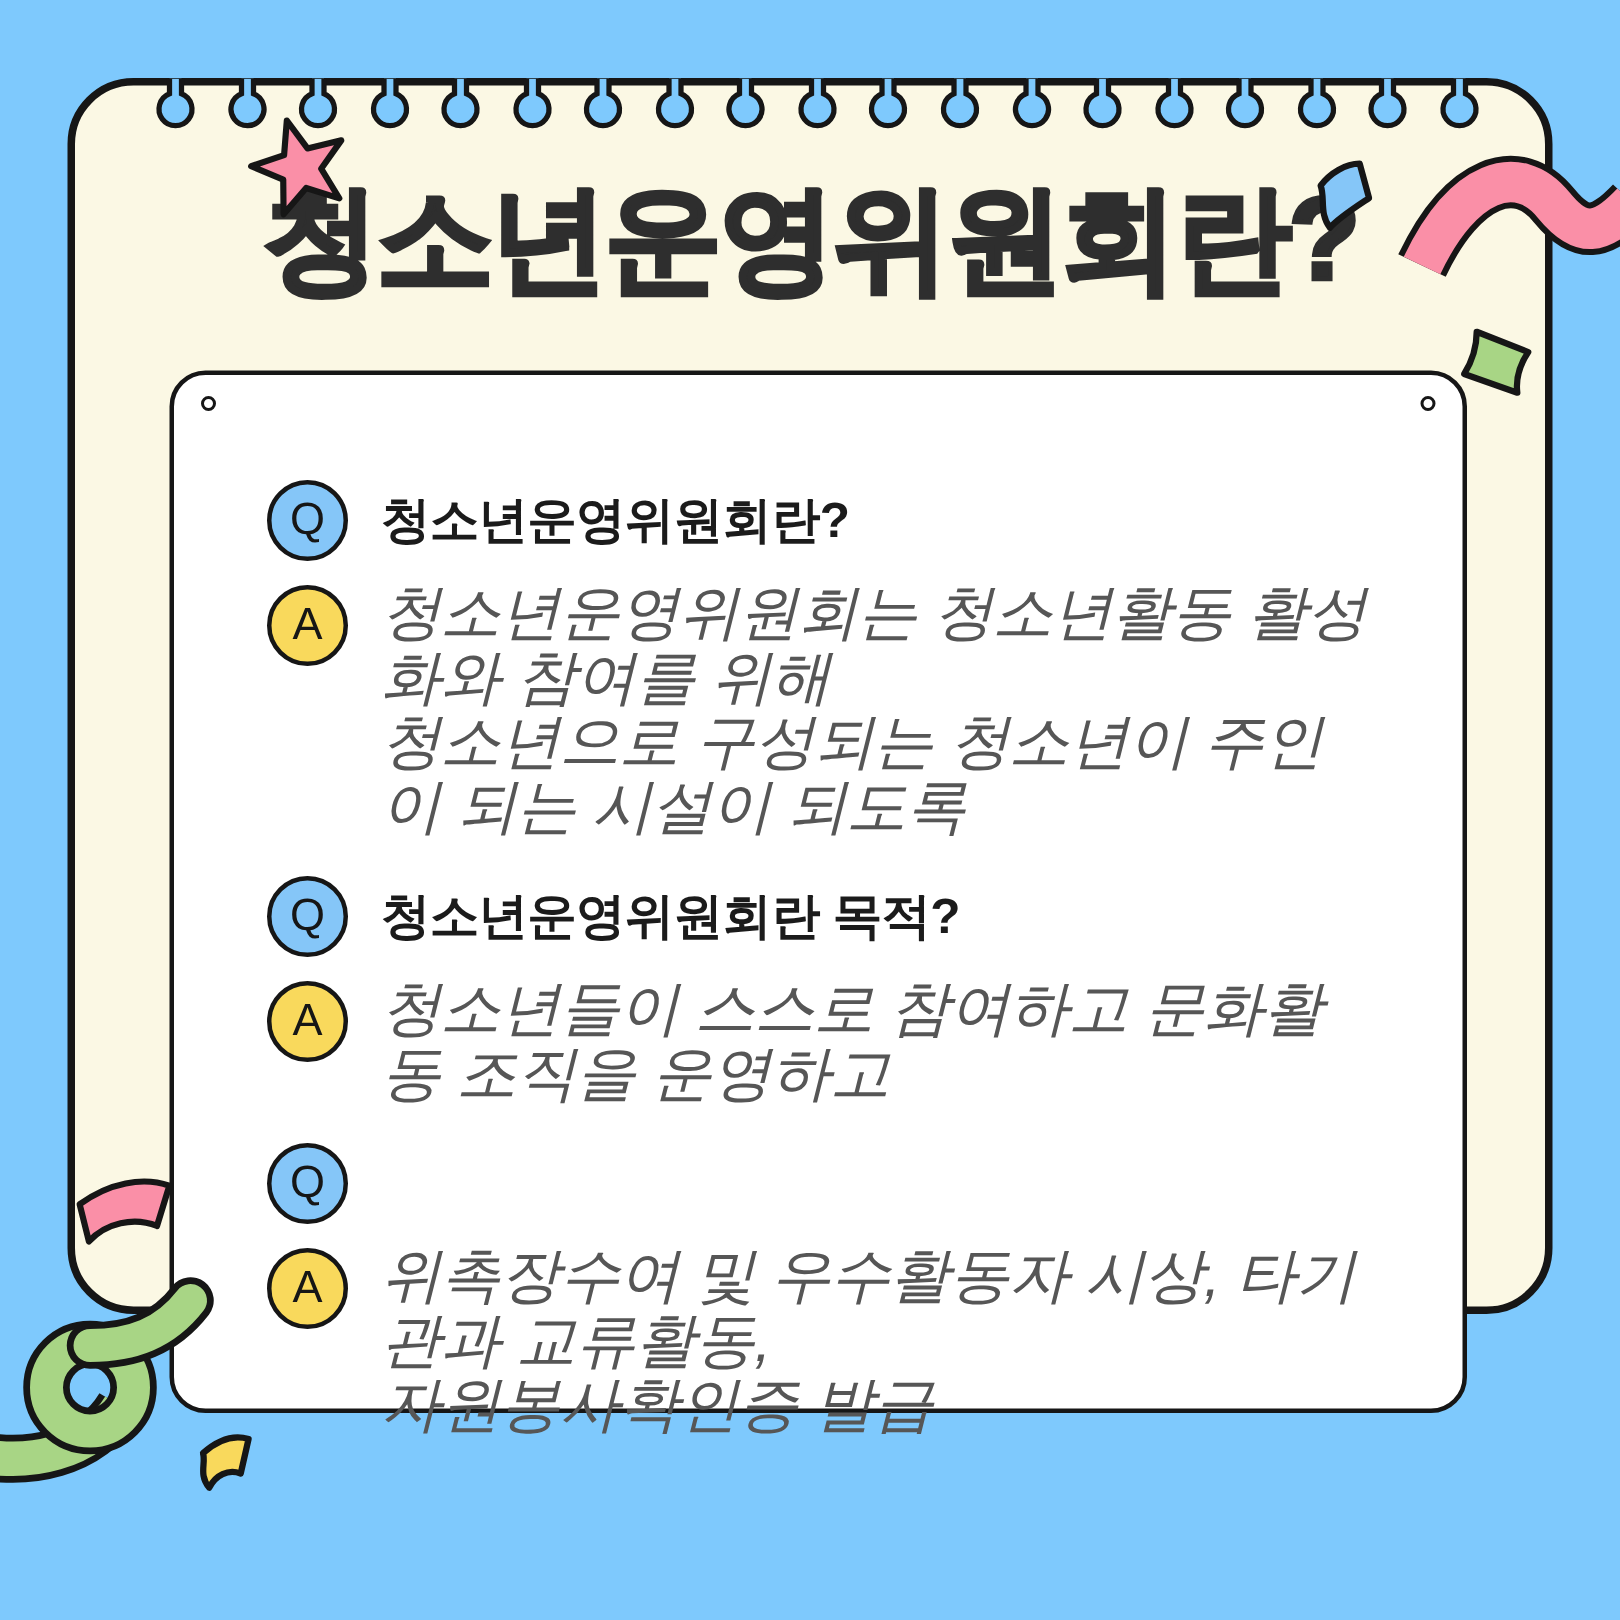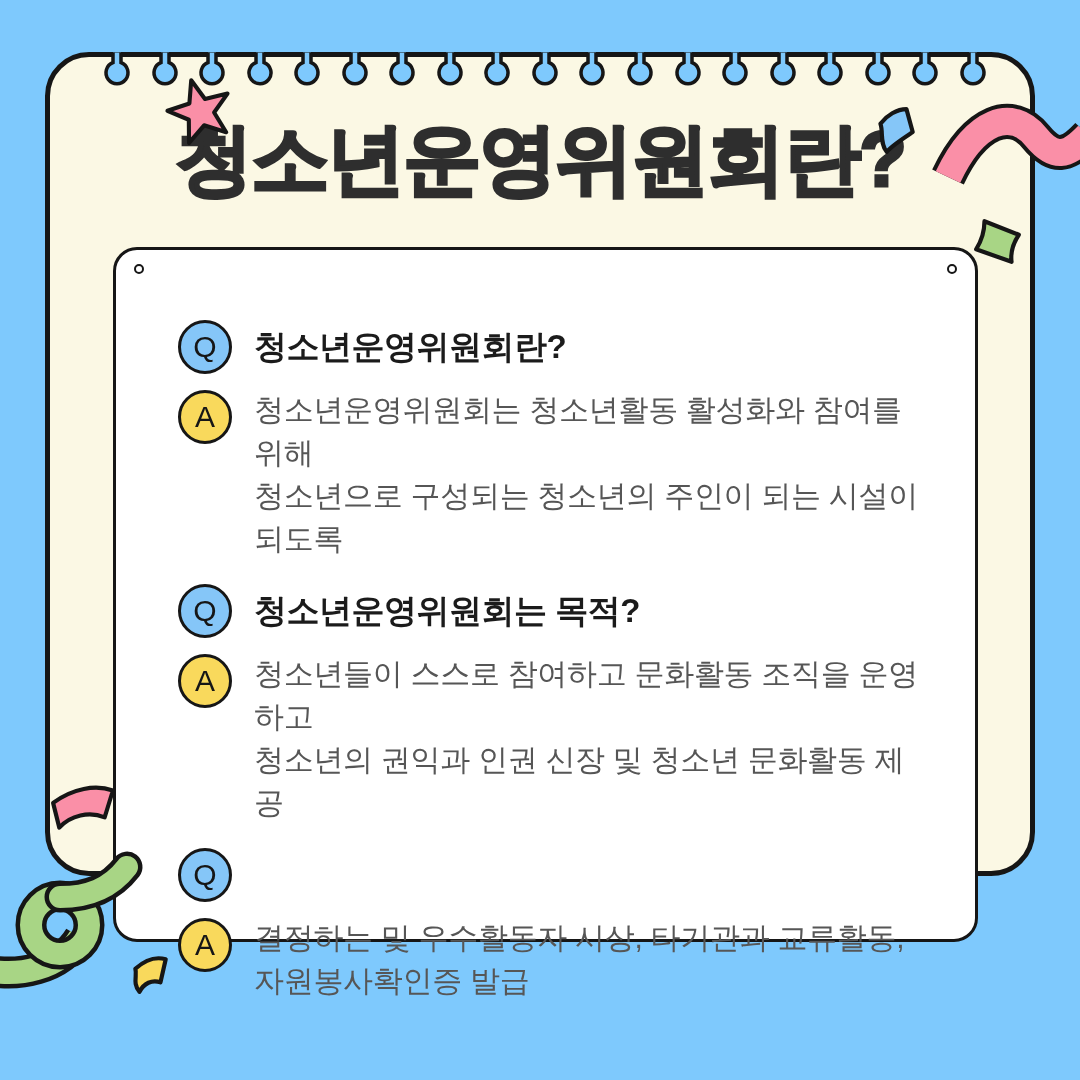--- a/index.html
+++ b/index.html
@@ -52,22 +52,23 @@
     display:flex;align-items:center;justify-content:center;
     font-size:30px;font-weight:500;color:var(--ink,#161616);
   }
   .badge.q{background:var(--q_blue,#85c6f8);}
   .badge.a{background:var(--a_yellow,#f9d95c);margin-top:2px;}
   .question{
     font-size:33px;font-weight:800;letter-spacing:-0.5px;
     color:var(--question_ink,#1b1b1b);
   }
   .answer{
-    font-size:30px;line-height:43px;letter-spacing:-0.3px;
+    font-size:40px;line-height:43px;letter-spacing:-0.3px;
     color:var(--answer_gray,#565656);
+    font-style:italic;
   }
   .answer span{display:block;}
   
   .deco{position:absolute;z-index:4;overflow:visible;}
   .deco path,.deco circle{stroke-linejoin:round;}
 </style>
 </head>
 <body>
 
 <div class="page">
@@ -140,43 +141,42 @@
     <div class="pin right"></div>
 
     <div class="qrow">
       <div class="badge q">Q</div>
       <div class="question">청소년운영위원회란?</div>
     </div>
     <div class="arow">
       <div class="badge a">A</div>
       <div class="answer">
         <span>청소년운영위원회는 청소년활동 활성화와 참여를 위해</span>
-        <span>청소년으로 구성되는 청소년의 주인이 되는 시설이 되도록</span>
+        <span>청소년으로 구성되는 청소년이 주인이 되는 시설이 되도록</span>
       </div>
     </div>
 
     <div class="qrow">
       <div class="badge q">Q</div>
-      <div class="question">청소년운영위원회는 목적?</div>
+      <div class="question">청소년운영위원회란 목적?</div>
     </div>
     <div class="arow">
       <div class="badge a">A</div>
       <div class="answer">
         <span>청소년들이 스스로 참여하고 문화활동 조직을 운영하고</span>
-        <span>청소년의 권익과 인권 신장 및 청소년 문화활동 제공</span>
       </div>
     </div>
 
     <div class="qrow">
       <div class="badge q">Q</div>
     </div>
     <div class="arow">
       <div class="badge a">A</div>
       <div class="answer">
-        <span>결정하는 및 우수활동자 시상, 타기관과 교류활동,</span>
+        <span>위촉장수여 및 우수활동자 시상, 타기관과 교류활동,</span>
         <span>자원봉사확인증 발급</span>
       </div>
     </div>
   </div>
 </div>
 
 <svg class="deco" style="left:163px;top:76px;" width="74" height="72" viewBox="0 0 72 68">
   <g transform="rotate(-16 36 33)">
     <path d="M36 2 L43.9 23.1 L66.4 24.1 L48.8 38.2 L54.8 59.9 L36 47.5 L17.2 59.9 L23.2 38.2 L5.6 24.1 L28.1 23.1 Z" fill="#fa8fa7" stroke="#161616" stroke-width="4"></path>
   </g>

